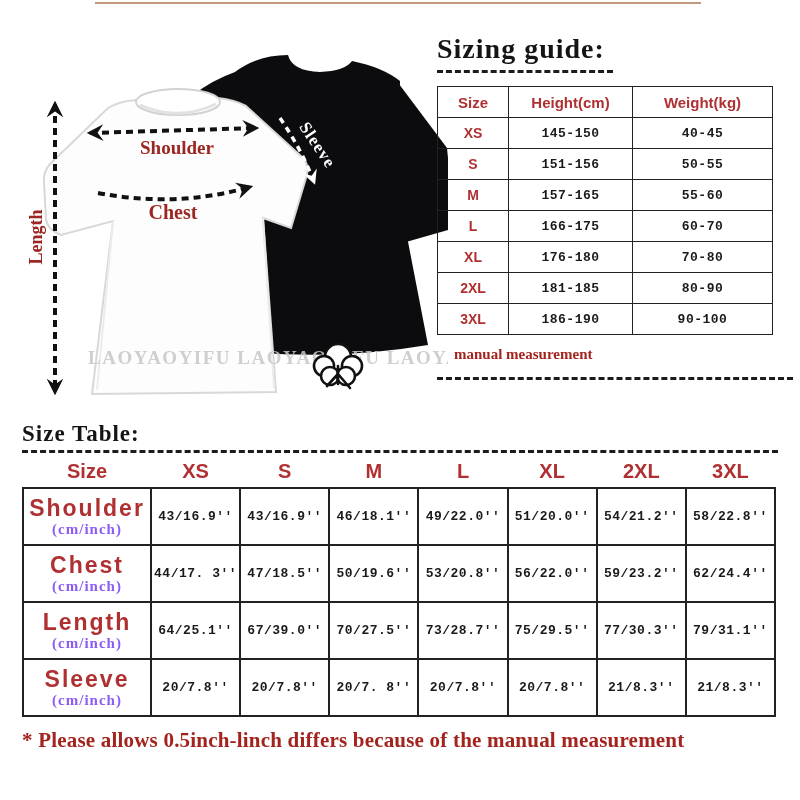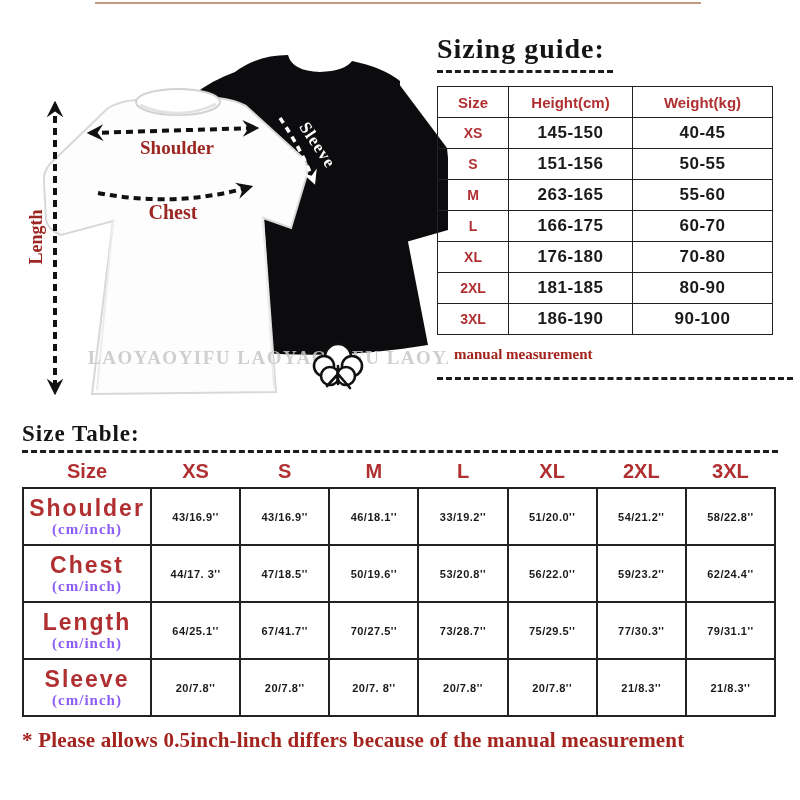--- a/index.html
+++ b/index.html
@@ -17,21 +17,21 @@
   .guide{position:absolute;left:437px;top:33px;width:356px;}
   .guide h1{margin:0;font-size:28px;font-weight:bold;letter-spacing:1px;
             font-family:"Liberation Serif",serif;color:#151515;}
   .dash-sm{width:176px;border-top:3px dashed #1c1c1c;margin-top:5px;}
   .guide-table{border-collapse:collapse;margin-top:13px;width:336px;
                font-family:"Liberation Sans",sans-serif;}
   .guide-table th,.guide-table td{border:1.7px solid #222;text-align:center;
                padding:0;height:30px;}
   .guide-table th{font-size:15px;font-weight:bold;color:var(--table_red,#b03032);}
   .guide-table td.sz{font-size:14px;font-weight:bold;color:var(--table_red,#b03032);width:70px;}
-  .guide-table td.val{font-size:17px;font-weight:bold;color:#1a1a1a;letter-spacing:.5px;}
+  .guide-table td.val{font-size:13px;font-weight:bold;color:#1a1a1a;letter-spacing:.5px;font-family:Liberation Mono, monospace;}
   .guide-table col.c1{width:70px}.guide-table col.c2{width:124px}.guide-table col.c3{width:140px}
   .note-sm{margin:10px 0 0 0;font-size:15px;line-height:1.25;font-weight:bold;
            color:var(--note_red,#a3241e);font-family:"Liberation Serif",serif;}
   .note-sm .l2{padding-left:17px;display:block;}
   .dash-md{width:356px;border-top:3px dashed #1c1c1c;margin-top:13px;}
 
   
   .size-sect{position:absolute;left:22px;top:421px;width:758px;}
   .size-sect h2{margin:0;font-size:23px;font-weight:bold;letter-spacing:1px;
                 font-family:"Liberation Serif",serif;color:#151515;}
@@ -40,21 +40,21 @@
   .size-table col.first{width:128px;}
   .size-table thead th{border:none;font-family:"Liberation Sans",sans-serif;
         font-size:20px;font-weight:bold;color:var(--table_red,#b03032);
         padding:5px 0 4px 0;}
   .size-table tbody td{border:2px solid #222;text-align:center;height:55px;padding:0;}
   .size-table tbody td.lbl{line-height:1;}
   .rlabel{font-family:"Liberation Sans",sans-serif;font-size:23px;font-weight:bold;
           letter-spacing:2px;color:var(--table_red,#b03032);}
   .runit{font-family:"Liberation Serif",serif;font-size:15px;font-weight:bold;color:#8b5cf6;
          margin-top:2px;letter-spacing:1px;}
-  .size-table td.v{font-family:Liberation Sans, sans-serif;font-size:11px;font-weight:bold;
+  .size-table td.v{font-family:Liberation Mono, monospace;font-size:13px;font-weight:bold;
          color:#1a1a1a;letter-spacing:.5px;}
   .note-lg{margin:11px 0 16px 0;font-size:21px;font-weight:bold;letter-spacing:.2px;
            color:var(--note_red,#a3241e);font-family:"Liberation Serif",serif;}
 </style>
 </head>
 <body>
 
 <div class="page">
 
   <div class="top-line"></div>
@@ -131,21 +131,21 @@
           <td class="val">145-150</td>
           <td class="val">40-45</td>
         </tr>
         <tr>
           <td class="sz">S</td>
           <td class="val">151-156</td>
           <td class="val">50-55</td>
         </tr>
         <tr>
           <td class="sz">M</td>
-          <td class="val">263-165</td>
+          <td class="val">157-165</td>
           <td class="val">55-60</td>
         </tr>
         <tr>
           <td class="sz">L</td>
           <td class="val">166-175</td>
           <td class="val">60-70</td>
         </tr>
         <tr>
           <td class="sz">XL</td>
           <td class="val">176-180</td>
@@ -197,21 +197,21 @@
       </thead>
       <tbody>
         <tr>
           <td class="lbl">
             <div class="rlabel">Shoulder</div>
             <div class="runit">(cm/inch)</div>
           </td>
           <td class="v">43/16.9''</td>
           <td class="v">43/16.9''</td>
           <td class="v">46/18.1''</td>
-          <td class="v">33/19.2''</td>
+          <td class="v">49/22.0''</td>
           <td class="v">51/20.0''</td>
           <td class="v">54/21.2''</td>
           <td class="v">58/22.8''</td>
         </tr>
         <tr>
           <td class="lbl">
             <div class="rlabel">Chest</div>
             <div class="runit">(cm/inch)</div>
           </td>
           <td class="v">44/17. 3''</td>
@@ -221,21 +221,21 @@
           <td class="v">56/22.0''</td>
           <td class="v">59/23.2''</td>
           <td class="v">62/24.4''</td>
         </tr>
         <tr>
           <td class="lbl">
             <div class="rlabel">Length</div>
             <div class="runit">(cm/inch)</div>
           </td>
           <td class="v">64/25.1''</td>
-          <td class="v">67/41.7''</td>
+          <td class="v">67/39.0''</td>
           <td class="v">70/27.5''</td>
           <td class="v">73/28.7''</td>
           <td class="v">75/29.5''</td>
           <td class="v">77/30.3''</td>
           <td class="v">79/31.1''</td>
         </tr>
         <tr>
           <td class="lbl">
             <div class="rlabel">Sleeve</div>
             <div class="runit">(cm/inch)</div>

